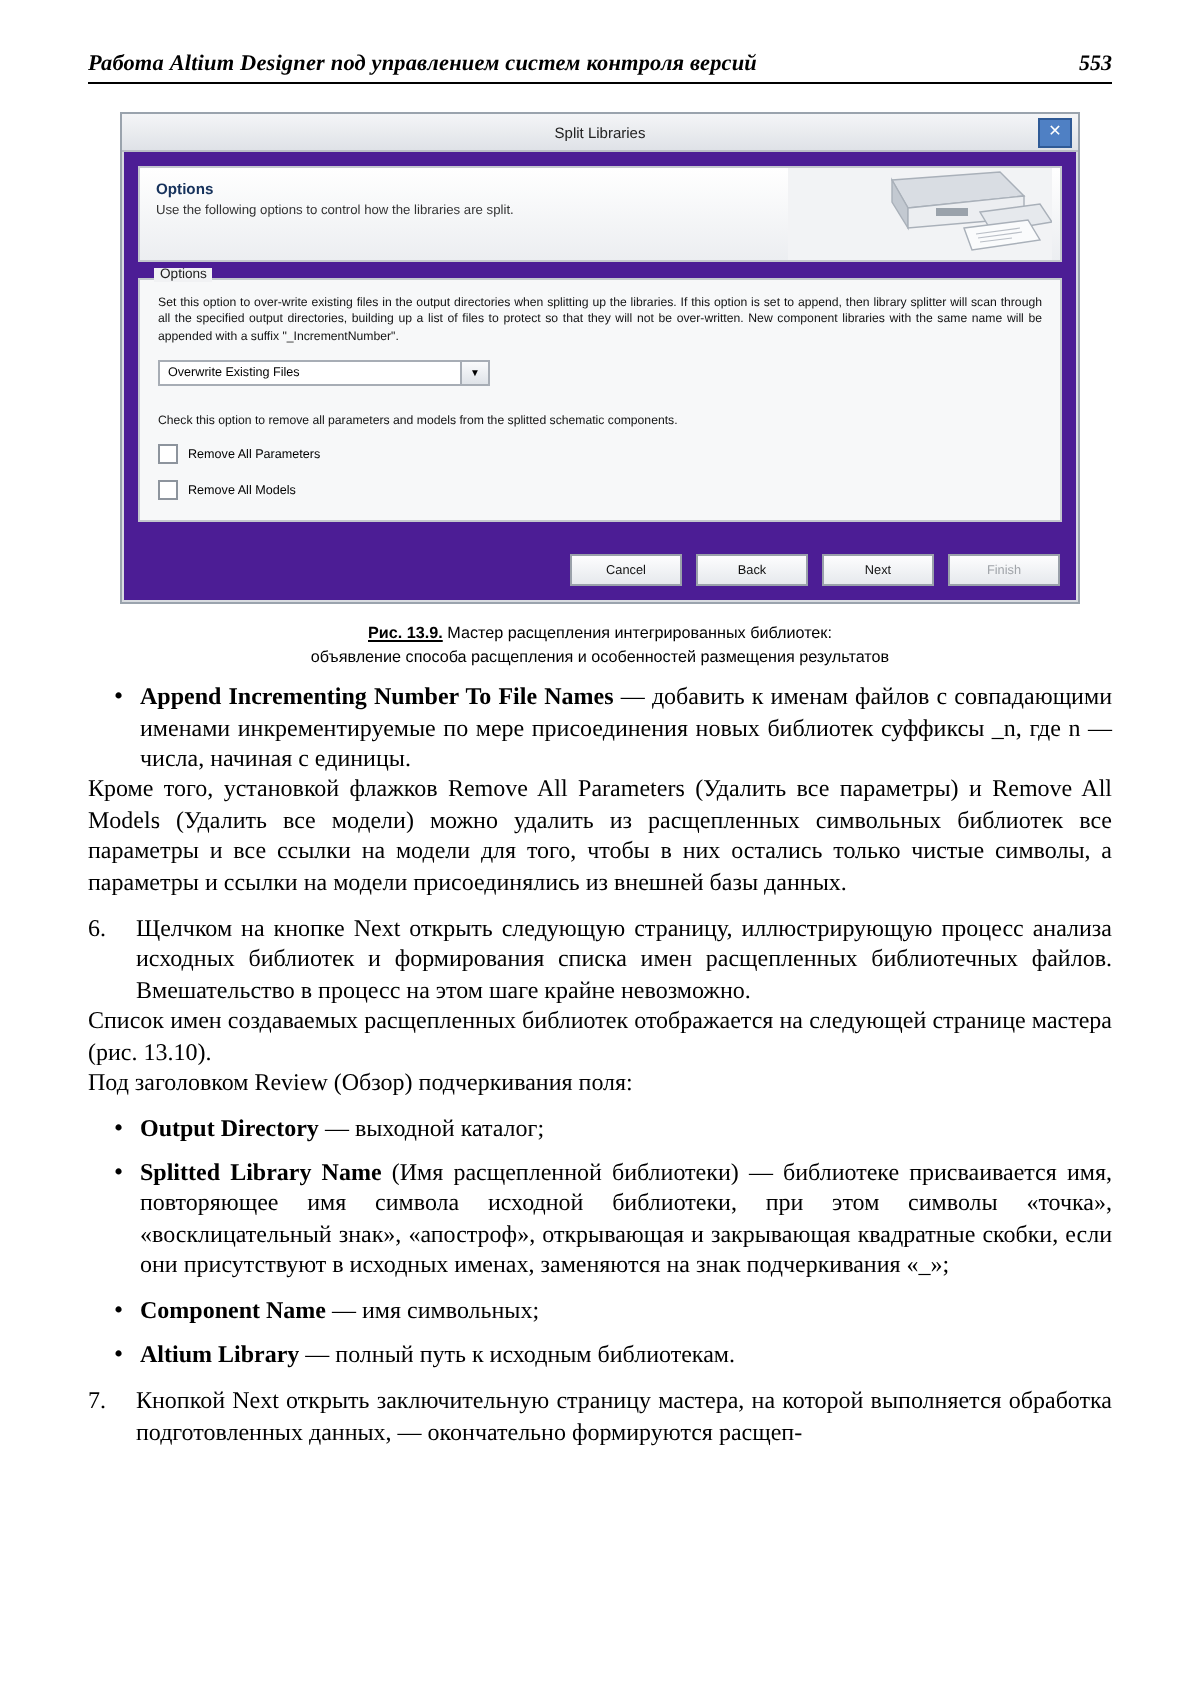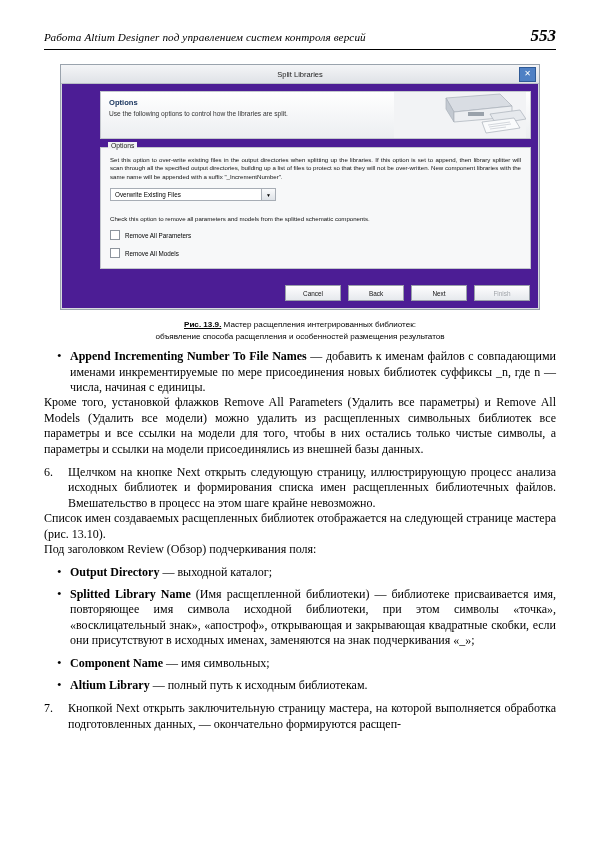--- a/index.html
+++ b/index.html
@@ -24,28 +24,28 @@
   
   .header {
     display: flex;
     align-items: baseline;
     justify-content: space-between;
     border-bottom: 1.2px solid #000;
     padding-bottom: 3px;
   }
   .header-title {
     font-style: italic;
-    font-weight: normal;
+    font-weight: bold;
     font-size: 11.2px;
     letter-spacing: 0.1px;
   }
   .header-page {
     font-style: italic;
     font-weight: bold;
-    font-size: 17px;
+    font-size: 11px;
   }
 
   
   .figure {
     margin-top: 14px;
     display: flex;
     justify-content: center;
   }
   .dialog {
     width: 478px;
@@ -75,21 +75,20 @@
     height: 13px;
     background: #4f80c4;
     border: 1px solid #2f5a96;
     color: #fff;
     font-size: 8px;
     line-height: 11px;
     text-align: center;
   }
   .dlg-body {
     padding: 7px 8px 9px 8px;
-    margin-left: 31px;
   }
   .opt-banner {
     position: relative;
     border: 1px solid #c3c7cd;
     background: linear-gradient(#ffffff, #eceef1);
     height: 48px;
     padding: 6px 8px;
     box-sizing: border-box;
     overflow: hidden;
   }

